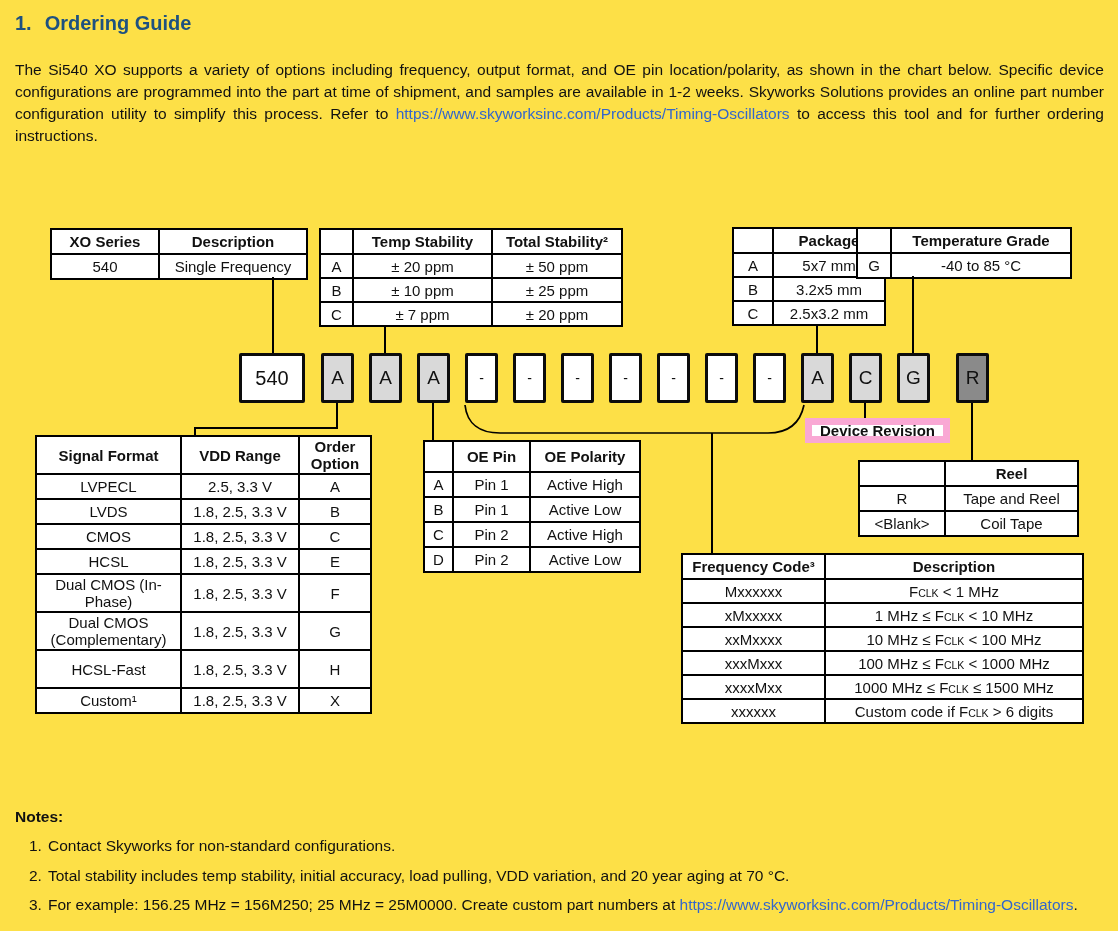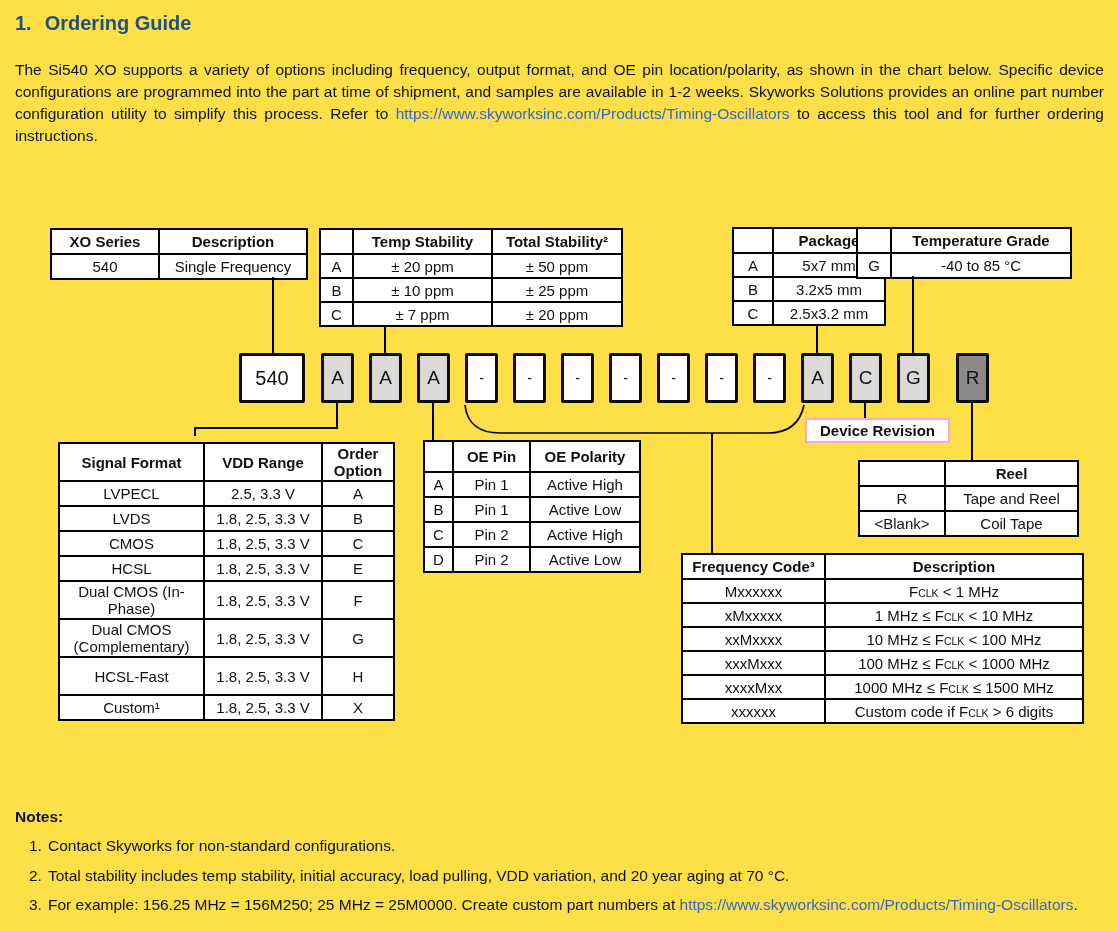--- a/index.html
+++ b/index.html
@@ -25,21 +25,21 @@
 
   
   #t-xo{left:50px;top:228px;}      #t-xo th,#t-xo td{height:21px;}
   #t-xo .c0{width:98px;}  #t-xo .c1{width:138px;}
   #t-stab{left:319px;top:228px;}   #t-stab th{height:21px;margin-left:36px;} #t-stab td{height:20px;}
   #t-stab .c0{width:23px;} #t-stab .c1{width:129px;} #t-stab .c2{width:120px;}
   #t-pkg{left:732px;top:227px;}    #t-pkg th{height:21px;} #t-pkg td{height:20px;}
   #t-pkg .c0{width:30px;} #t-pkg .c1{width:102px;}
   #t-tg{left:856px;top:227px;}     #t-tg th,#t-tg td{height:21px;}
   #t-tg .c0{width:24px;} #t-tg .c1{width:170px;}
-  #t-sf{left:58px;top:435px;margin-top:7px;}      #t-sf th{height:32px;} #t-sf td{height:21px;}
+  #t-sf{left:35px;top:435px;}      #t-sf th{height:32px;} #t-sf td{height:21px;}
   #t-sf tr.tall td{height:34px;border-radius:14px;}
   #t-sf .c0{width:135px;} #t-sf .c1{width:108px;border-radius:10px;} #t-sf .c2{width:62px;}
   #t-oe{left:423px;top:440px;}     #t-oe th{height:27px;} #t-oe td{height:21px;}
   #t-oe .c0{width:19px;} #t-oe .c1{width:67px;} #t-oe .c2{width:100px;}
   #t-reel{left:858px;top:460px;}   #t-reel th,#t-reel td{height:21px;}
   #t-reel .c0{width:76px;} #t-reel .c1{width:123px;}
   #t-freq{left:681px;top:553px;}   #t-freq th{height:21px;} #t-freq td{height:20px;}
   #t-freq .c0{width:133px;} #t-freq .c1{width:248px;}
 
   
@@ -47,21 +47,21 @@
         border:3px solid #0c0c0c;border-radius:2px;background:#fff;
         display:flex;align-items:center;justify-content:center;
         font-size:19px;color:#111;}
   .pbox.wide{width:66px;font-size:20px;}
   .pbox.gray{background:#d9d9d9;}
   .pbox.dark{background:#8a8a8a;}
   .pbox.dash{font-size:14px;}
 
   
   #devrev{position:absolute;left:805px;top:418px;width:145px;height:25px;box-sizing:border-box;
-          border:2px solid #f9a8d4;background:#fff;display:flex;align-items:center;justify-content:center;
+          border:7px solid #f9a8d4;background:#fff;display:flex;align-items:center;justify-content:center;
           font-size:15px;font-weight:bold;color:#111;}
 
   
   .vl{position:absolute;width:2px;background:#000;}
   .hl{position:absolute;height:2px;background:#000;}
   #brace{position:absolute;left:462px;top:404px;}
 
   
   #notes{position:absolute;left:15px;top:806px;width:1089px;font-size:15.5px;color:#111;}
   #notes .nt{font-weight:bold;line-height:21px;}

